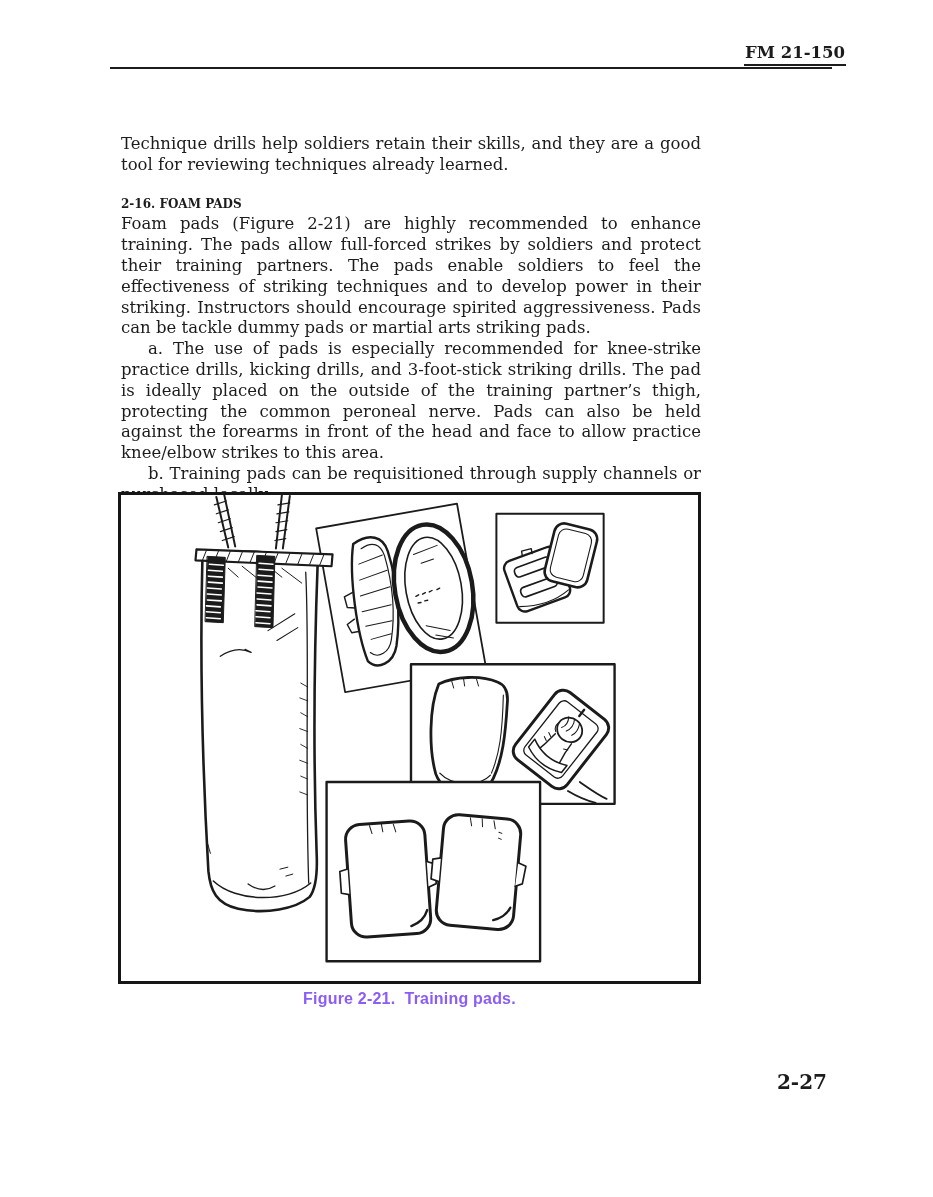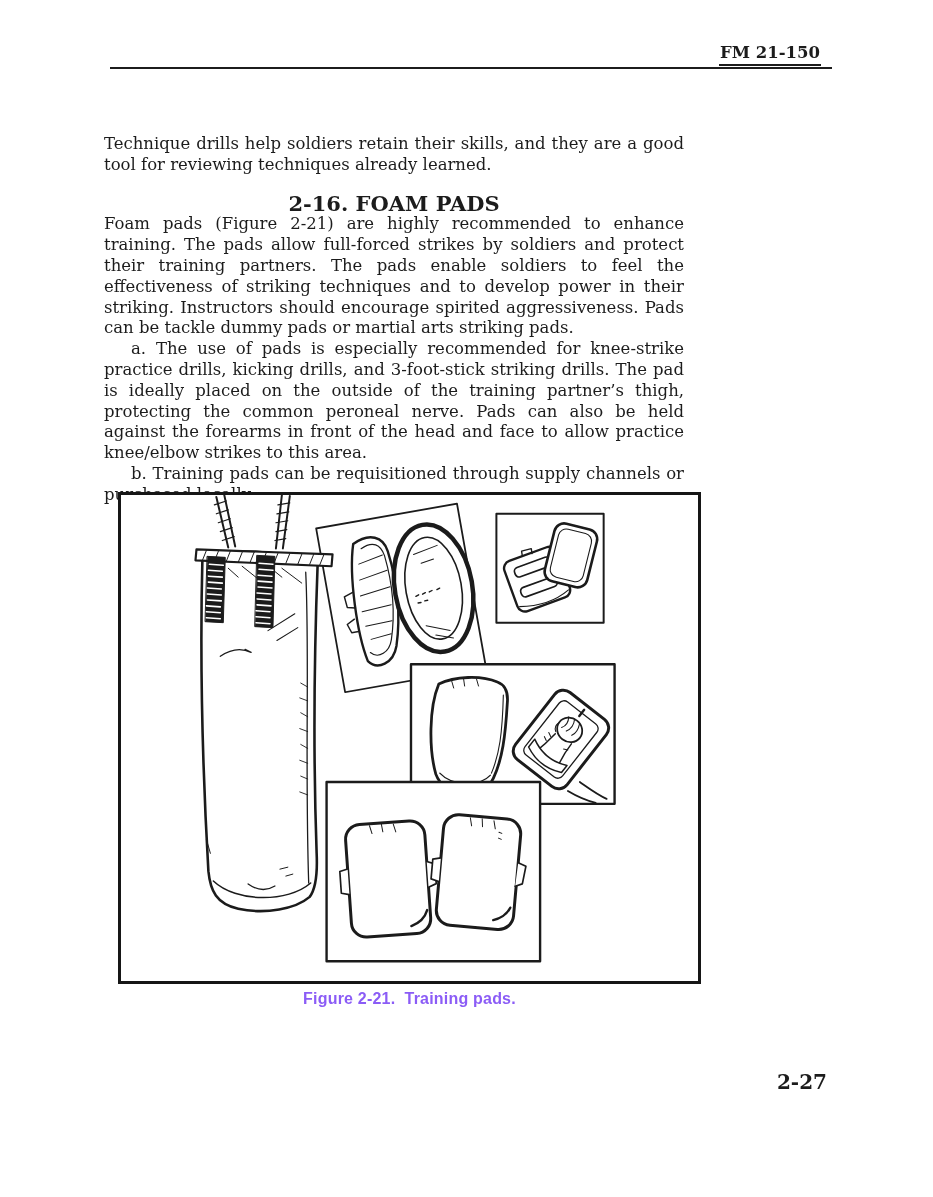--- a/index.html
+++ b/index.html
@@ -6,39 +6,39 @@
   .page{
     position:relative;
     width:933px;height:1197px;
     background:#ffffff;
     font-family:"DejaVu Serif", serif;
     color:#1c1c1c;
     overflow:hidden;
     margin:0 auto;
   }
   .hdr-id{
-    position:absolute;top:43px;right:112px;
+    position:absolute;top:43px;right:87px;
     font-weight:bold;font-size:16.5px;line-height:19px;
     border-bottom:2px solid #1c1c1c;
     padding:0 1px 2px 1px;
   }
   .hdr-rule{
     position:absolute;top:67px;left:110px;width:722px;height:2px;
     background:#1c1c1c;
   }
   .body-text{
-    position:absolute;left:104px;top:134px;width:580px;
+    position:absolute;left:121px;top:134px;width:580px;
     font-size:16.5px;line-height:20.8px;
     text-align:justify;
   }
   .para{margin:0;}
   .sec-head{
     margin:18px 0 0 0;
-    font-size:21px;line-height:20.8px;font-weight:bold;
-    text-align:center;
+    font-size:12px;line-height:20.8px;font-weight:bold;
+    text-align:left;
   }
   .indent{text-indent:27px;}
   .figure-frame{
     position:absolute;left:118px;top:492px;width:583px;height:492px;
     border:3px solid #161616;box-sizing:border-box;background:#fff;
   }
   .figure-frame svg{display:block;width:100%;height:100%;}
   .fig-caption{
     position:absolute;left:118px;top:990px;width:583px;
     text-align:center;

